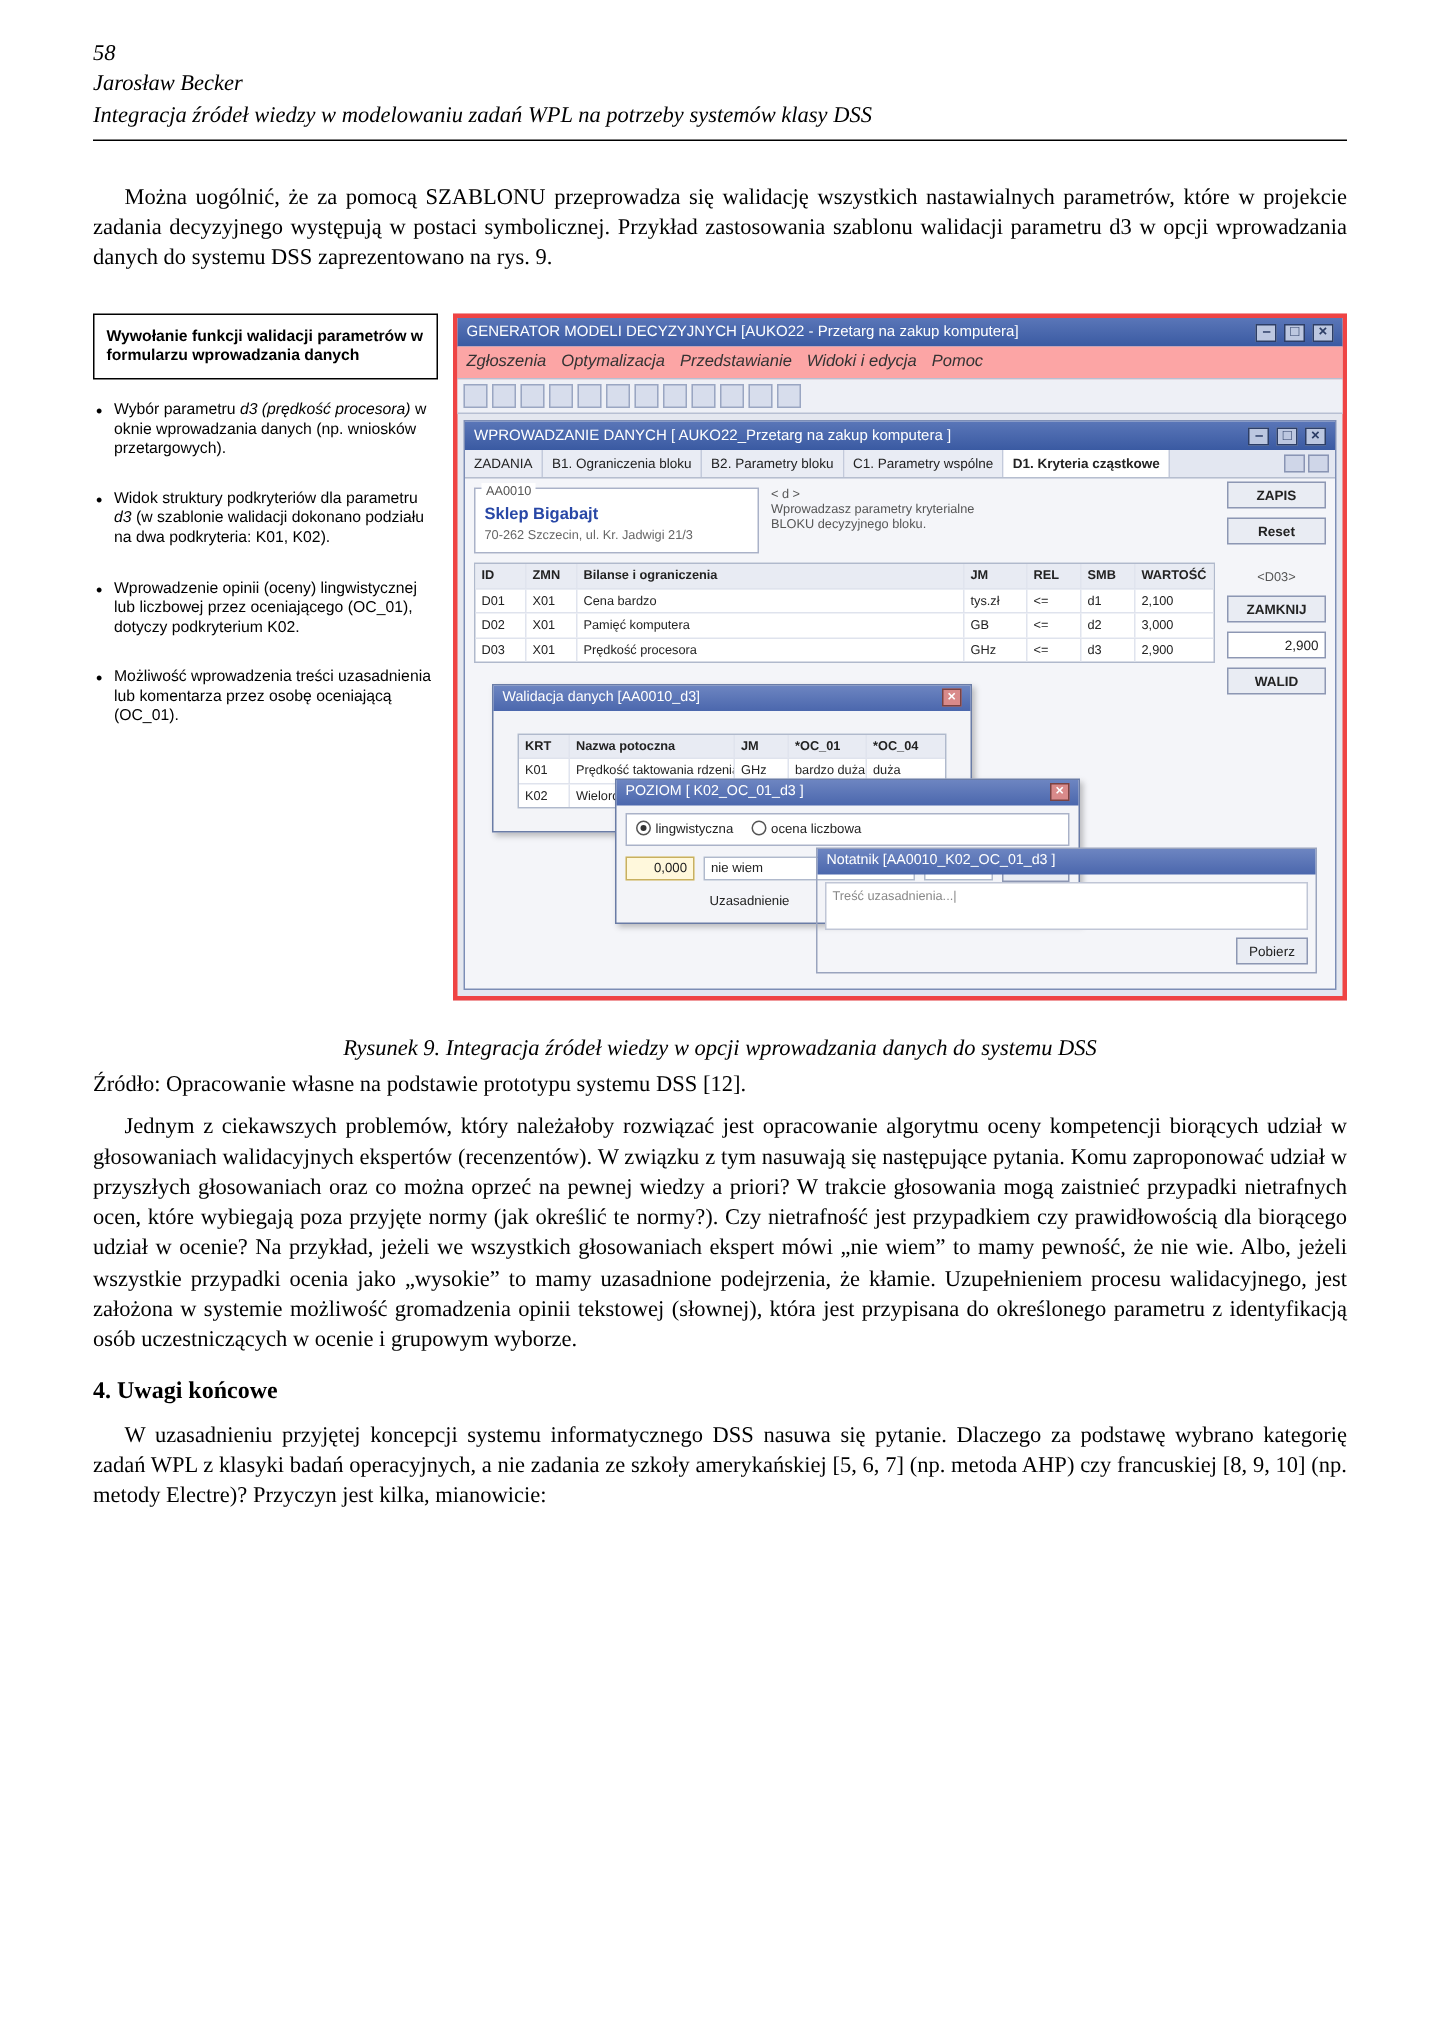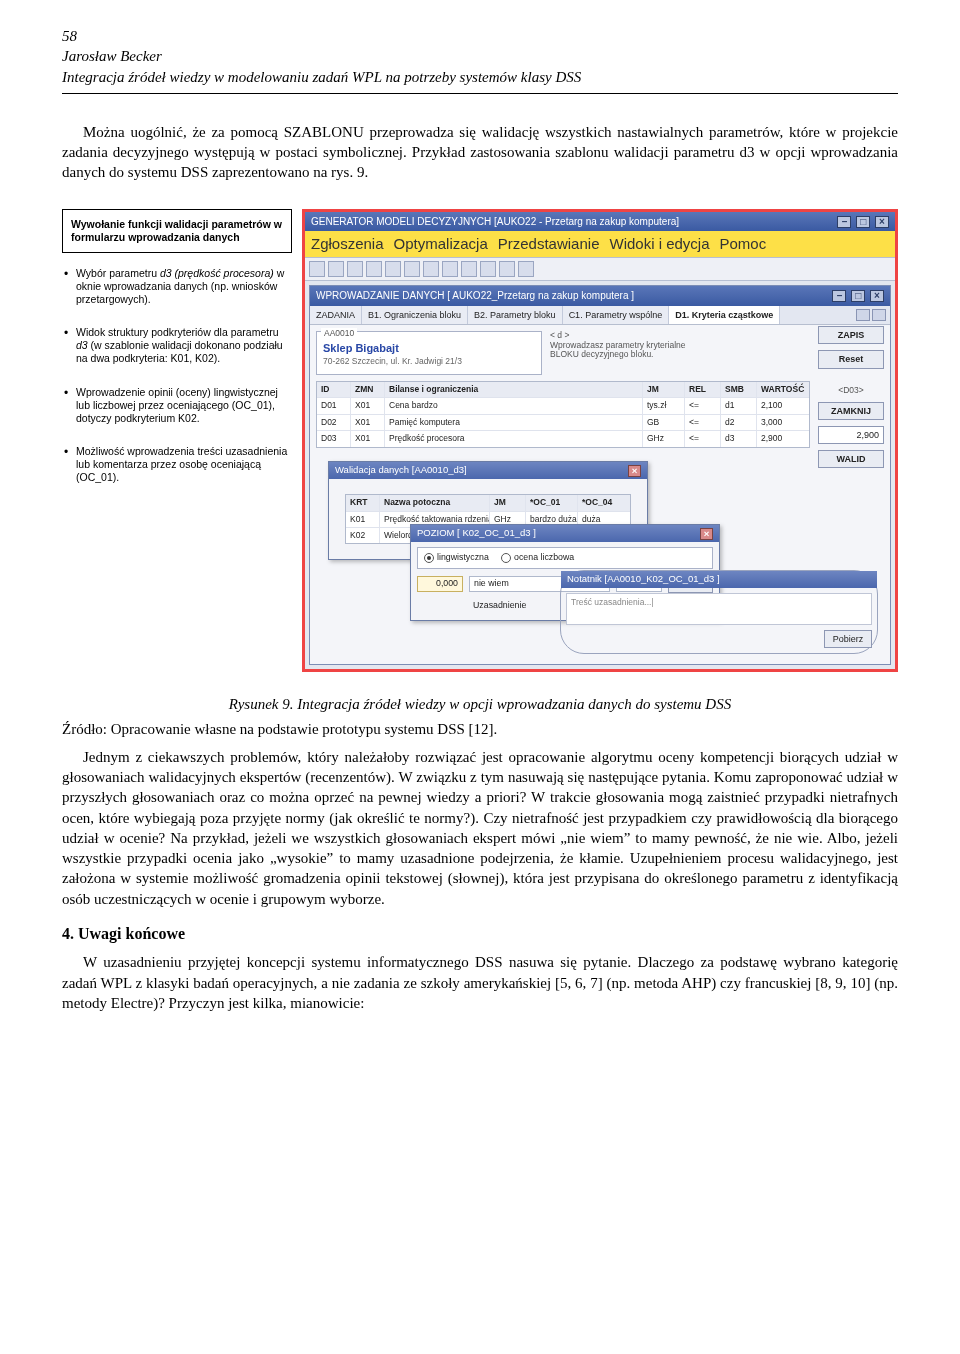--- a/index.html
+++ b/index.html
@@ -92,24 +92,25 @@
     width: 14px; height: 12px;
     background: #bcc7e0;
     margin-left: 2px;
     border: 1px solid #2d3e66;
     text-align: center;
     line-height: 10px;
     color: #2d3e66;
     font-weight: 700;
   }
   .menubar {
-    background: #fde047;
+    background: #fca5a5;
     padding: 3px 6px;
     border-bottom: 1px solid #b7bfd2;
-    font-size: 15px;
+    font-size: 11px;
+    font-style: italic;
   }
   .menubar span { margin-right: 10px; color: #333; }
   .toolbar {
     background: #eef0f6;
     padding: 3px 4px;
     border-bottom: 1px solid #b7bfd2;
     display: flex;
     gap: 3px;
   }
   .tool {
@@ -312,21 +313,21 @@
           <div class="tab">B2. Parametry bloku</div>
           <div class="tab">C1. Parametry wspólne</div>
           <div class="tab active">D1. Kryteria cząstkowe</div>
           <div class="tab-ctrls">
           <span></span>
           <span></span>
         </div>
       </div>
 
       <div class="panel-row">
-        <div class="fieldset" style="width:226px;">
+        <div class="fieldset" style="width:190px;">
           <span class="legend">AA0010</span>
           <div class="content">
             <div class="blue">Sklep Bigabajt</div>
             <div class="gray">70-262  Szczecin, ul. Kr. Jadwigi 21/3</div>
           </div>
         </div>
         <div class="side-help">
           <div>&lt; d &gt;</div>
           <div style="max-width:150px;">Wprowadzasz parametry kryterialne BLOKU decyzyjnego bloku.</div>
         </div>
@@ -432,21 +433,21 @@
           </div>
           <div style="display:flex; gap:6px; margin-top:4px; align-items:center;">
             <div style="flex:0 0 46px;"></div>
             <div style="flex:1; padding:1px 4px;">Uzasadnienie</div>
             <div style="flex:0 0 46px;"></div>
             <div class="btn" style="min-width:44px;">→</div>
           </div>
         </div>
       </div>
 
-      <div class="notatnik" style="position:absolute; right:6px; bottom:4px; left:244px;border-radius:24px;">
+      <div class="notatnik" style="position:absolute; right:6px; bottom:4px; left:228px;">
         <div class="ntitle">Notatnik [AA0010_K02_OC_01_d3 ]</div>
         <div class="narea">Treść uzasadnienia...|</div>
         <div class="nbtn">
           <div class="btn">Pobierz</div>
         </div>
       </div>
 
     </div>
   </div>
 </div>

